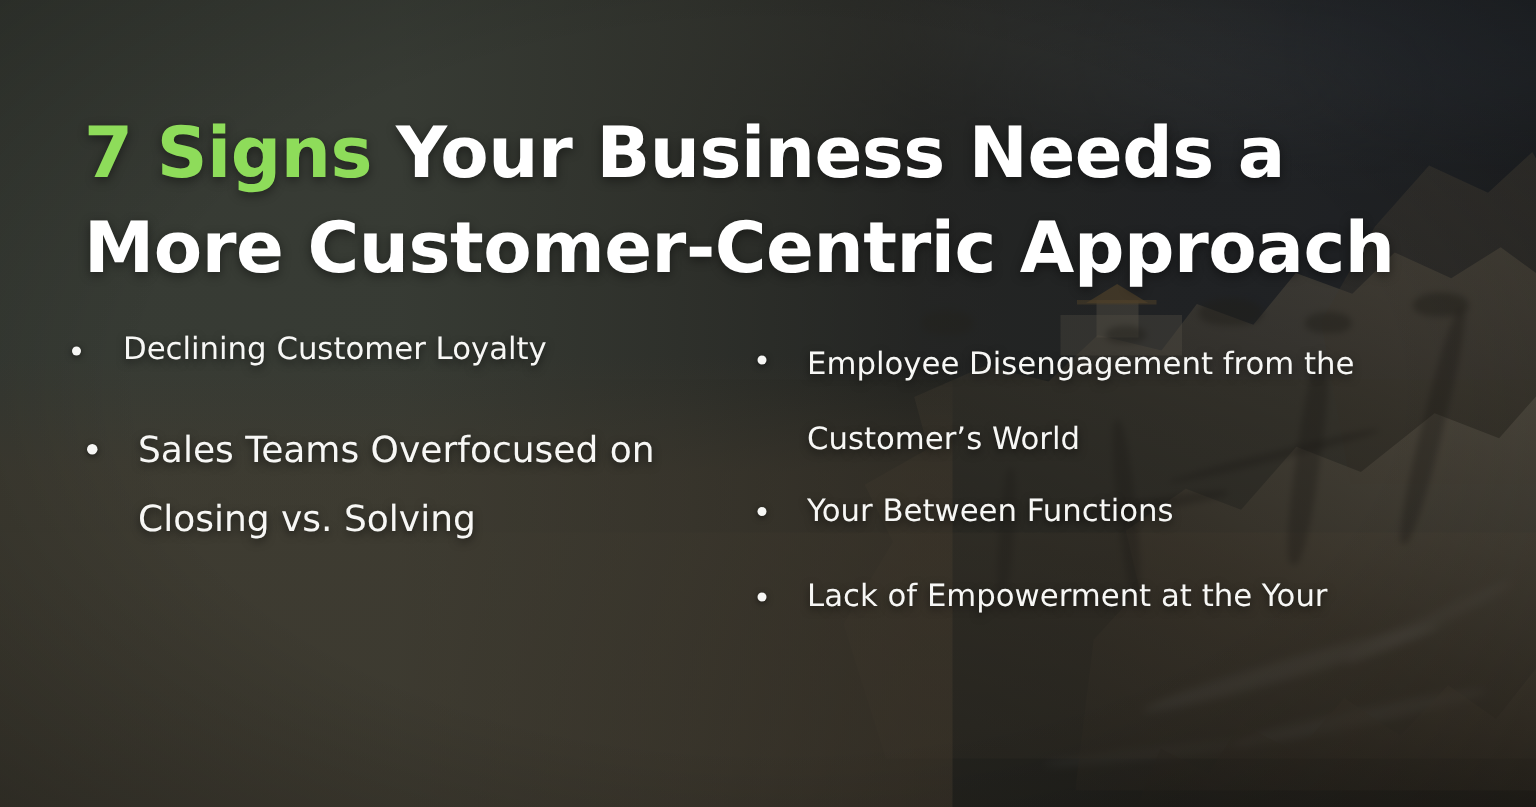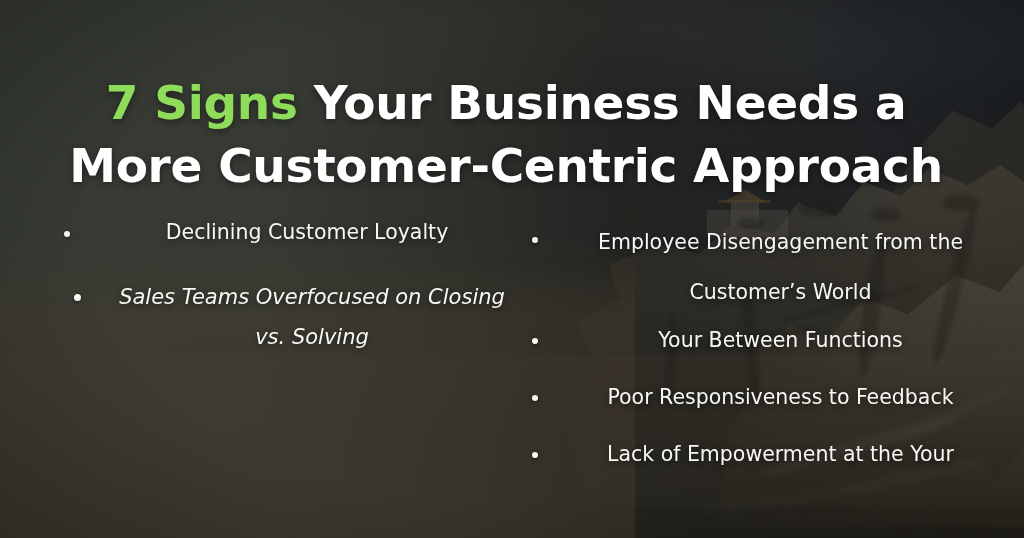--- a/index.html
+++ b/index.html
@@ -10,21 +10,20 @@
     overflow:hidden;
     background:#2f3330;
     font-family:"DejaVu Sans","Liberation Sans",sans-serif;
   }
 
   #slide {
     position:relative;
     width:1024px; height:538px;
     overflow:hidden;
     isolation:isolate;
-    text-align:center;
   }
 
   
   .photo { position:absolute; inset:0; overflow:hidden; }
 
   
   .sky {
     position:absolute; left:0; top:0; width:100%; height:47%;
     background:
       radial-gradient(ellipse 50% 70% at 88% 8%, rgba(72,80,95,.85) 0%, rgba(72,80,95,0) 62%),
@@ -146,22 +145,22 @@
 
   .title {
     position:absolute; left:56px; top:72px; width:900px;
     font-size:47px; font-weight:bold; line-height:1.33;
     letter-spacing:-.3px; color:#ffffff;
     text-shadow:0 2px 7px rgba(0,0,0,.45);
   }
   .title .accent { color:#8edc5a; }
 
   .cols {
-    position:absolute; left:64px; top:218px; right:28px;
-    display:flex; gap:16px;
+    position:absolute; left:48px; top:218px; right:28px;
+    display:flex; gap:5px;
   }
   .col-left  { width:452px; flex:0 0 452px; }
   .col-right { flex:1 1 auto; }
 
   ul.blist { list-style:none; }
 
   ul.blist li {
     position:relative;
     color:#f7f7f5;
     text-shadow:0 2px 6px rgba(0,0,0,.55);
@@ -170,21 +169,21 @@
   ul.blist li .dot {
     position:absolute; left:0; top:.62em;
     width:6px; height:6px; border-radius:50%;
     background:#f7f7f5;
     box-shadow:0 1px 4px rgba(0,0,0,.55);
   }
   ul.blist li .txt { display:block; }
 
   
   .col-left li          { font-size:20.5px; line-height:1.42; padding-left:34px; margin-bottom:30px; }
-  .col-left li.big      { font-size:21px;   line-height:1.92; padding-left:44px; margin-bottom:6px;font-style:italic; }
+  .col-left li.big      { font-size:24px;   line-height:1.92; padding-left:44px; margin-bottom:6px; }
   .col-left li.big .dot { left:10px; top:.80em; width:7px; height:7px; }
 
   
   .col-right li         { font-size:20.5px; line-height:1.47; padding-left:33px; margin-bottom:27px; }
   .col-right li.tall    { line-height:2.42; margin-bottom:8px; }
   .col-right li.tall .dot { top:.95em; }
 </style>
 </head>
 <body>
 
@@ -263,24 +262,20 @@
           <li class="tall">
             <span class="dot"></span>
             <span class="txt">Employee Disengagement from the Customer’s World</span>
           </li>
           <li>
             <span class="dot"></span>
             <span class="txt">Your Between Functions</span>
           </li>
           <li>
             <span class="dot"></span>
-            <span class="txt">Poor Responsiveness to Feedback</span>
-          </li>
-          <li>
-            <span class="dot"></span>
             <span class="txt">Lack of Empowerment at the Your</span>
           </li>
         </ul>
       </div>
 
     </div>
   </div>
 </div>
 
 </body></html>

